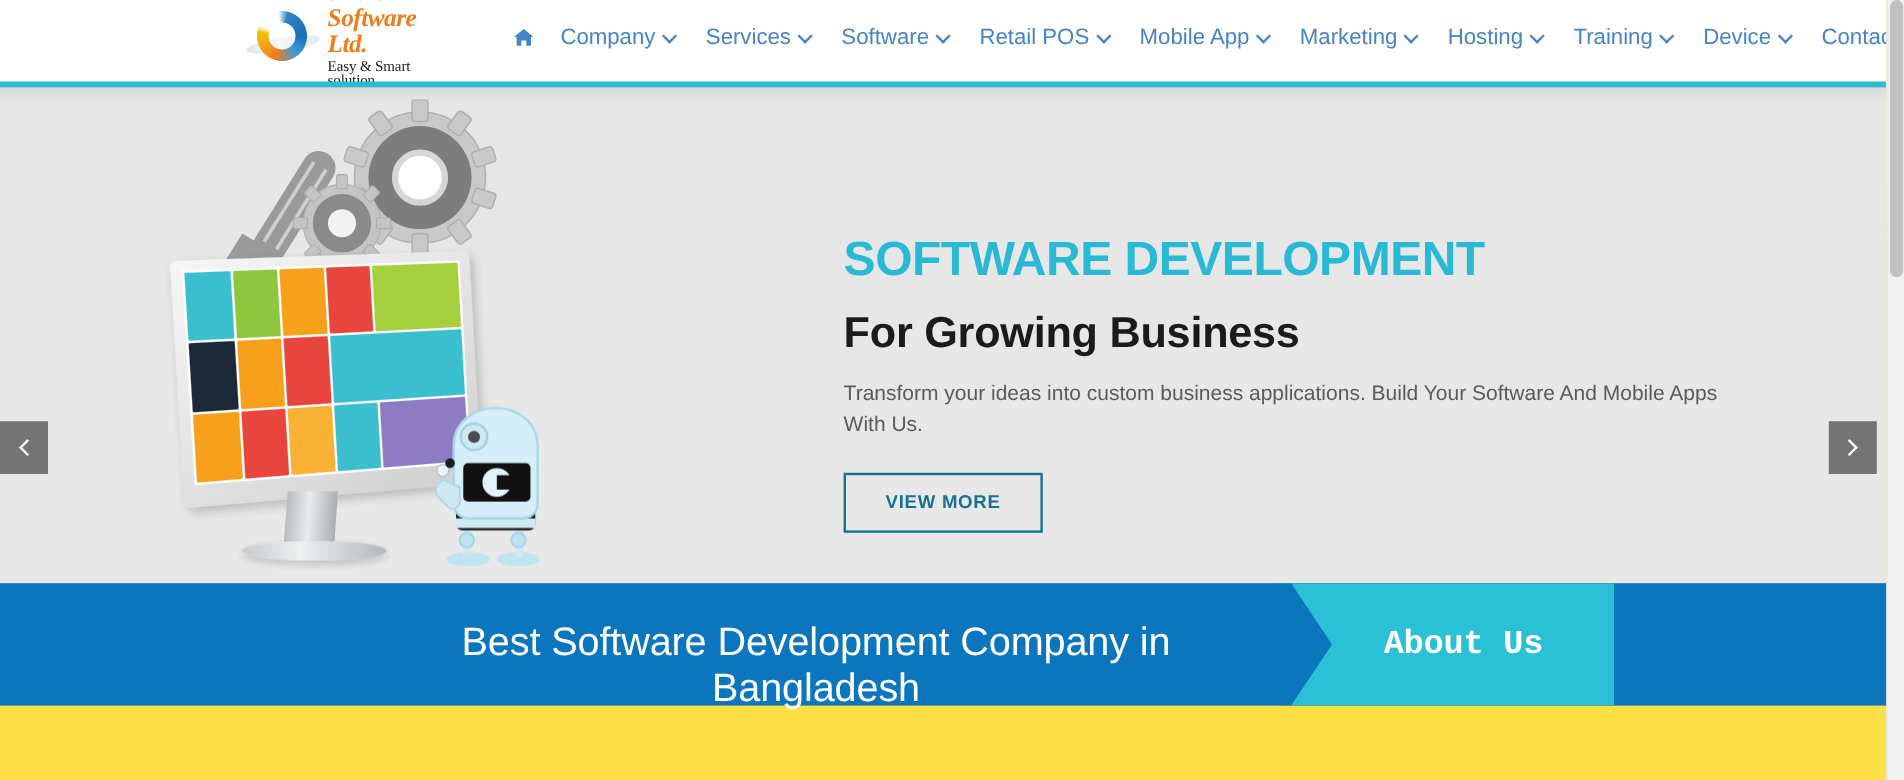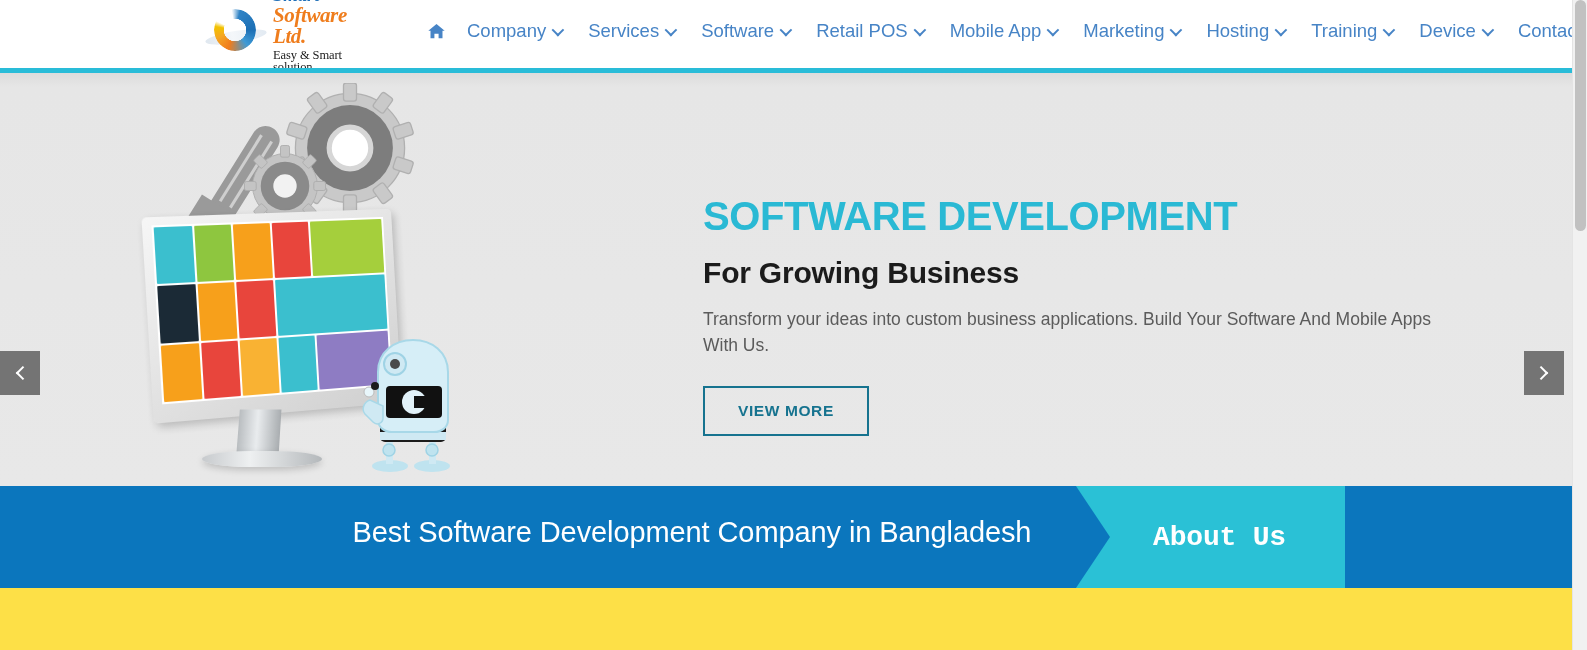--- a/index.html
+++ b/index.html
@@ -125,21 +125,21 @@
 
   .robot { position:absolute; left:215px; top:245px; width:105px; height:145px; }
 
   
   .hero-copy { position:absolute; left:703px; top:122px; width:780px; }
   .h-title {
     font-size:40px; font-weight:bold; color:#2ab9d4; letter-spacing:-0.4px;
     line-height:1.05; white-space:nowrap;
   }
   .h-sub {
-    font-size:30px; font-weight:bold; color:#1b1b1b; margin-top:19px;
+    font-size:36px; font-weight:bold; color:#1b1b1b; margin-top:19px;
     letter-spacing:-0.2px;
   }
   .h-desc {
     font-size:17.5px; color:#5b5b5b; margin-top:17px; line-height:1.46;
     max-width:760px;
   }
   .btn-viewmore {
     display:inline-block; margin-top:28px;
     padding:14px 33px; border:2px solid #16738f; background:transparent;
     color:#16738f; font-size:15.5px; font-weight:bold; letter-spacing:0.6px;
@@ -158,22 +158,22 @@
   }
   .chev.l { transform: rotate(135deg) translate(-2px,-2px); }
   .chev.r { transform: rotate(-45deg) translate(-2px,-2px); }
 
   
   .banner {
     position:absolute; left:0; top:486px; width:1572px; height:102px;
     background:#0b76bd;
   }
   .banner-text {
-    position:absolute; left:322px; top:30px; width:740px;
-    color:#ffffff; font-size:29px; font-weight:300; letter-spacing:-0.1px;
+    position:absolute; left:310px; top:30px; width:740px;
+    color:#ffffff; font-size:33px; font-weight:300; letter-spacing:-0.1px;
     text-align:center;
   }
   .about-block {
     position:absolute; left:1064px; top:0; width:281px; height:102px;
     background:#2ac1d6;
     clip-path: polygon(0 0, 4% 0, 13% 50%, 4% 100%, 0 100%, 0 0,
                        100% 0, 100% 100%, 0 100%, 4% 100%, 13% 50%, 4% 0);
   }
   .about-notch {
     position:absolute; left:1064px; top:0; width:46px; height:102px;

